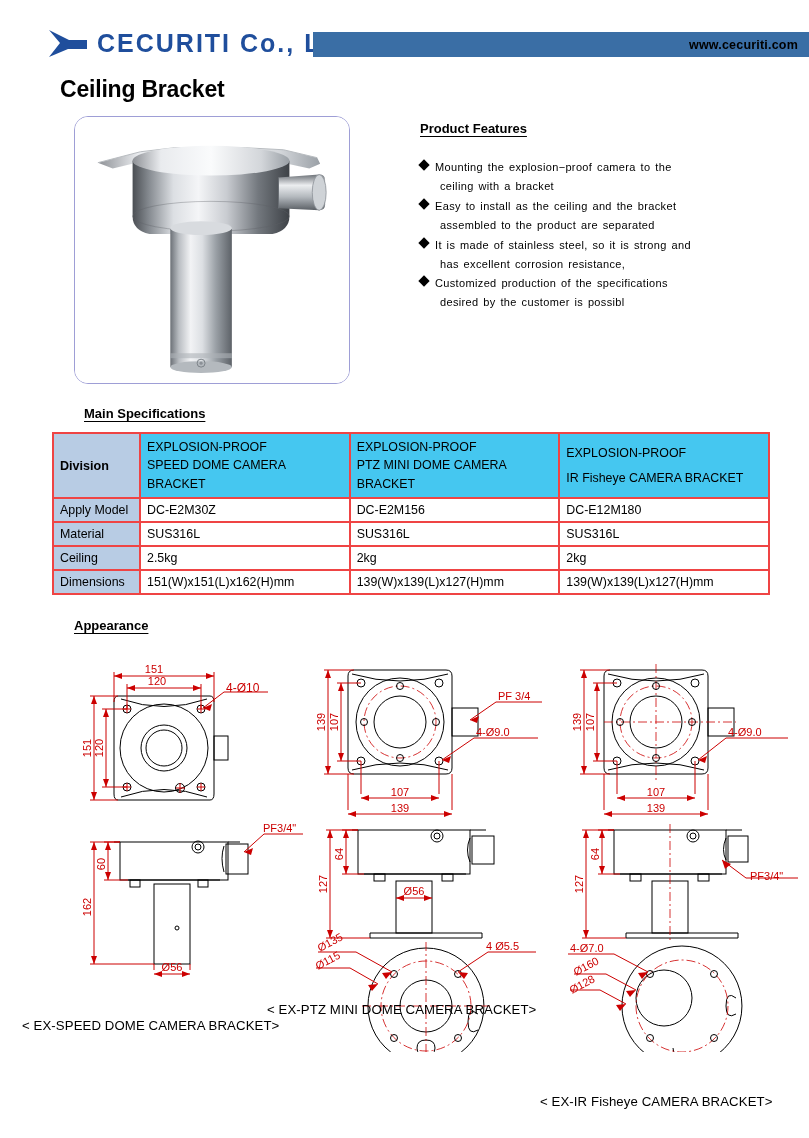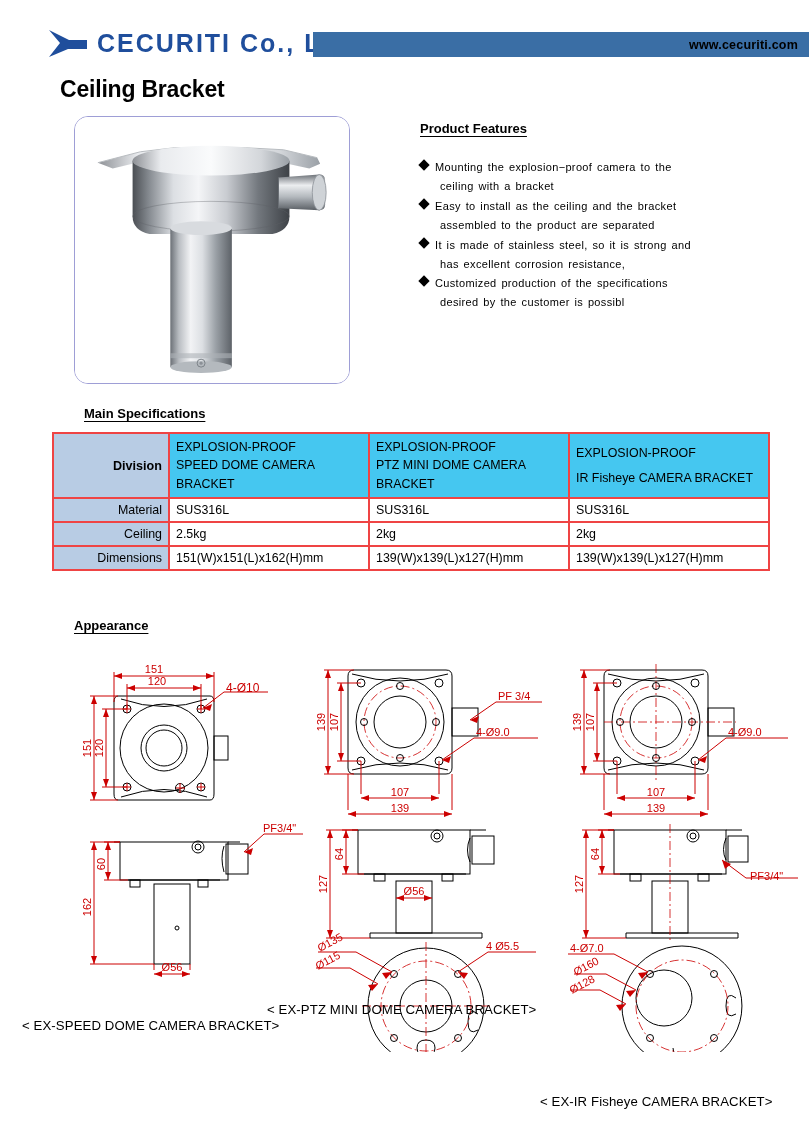--- a/index.html
+++ b/index.html
@@ -79,22 +79,22 @@
     border-collapse: collapse;
     table-layout: fixed;
   }
   table.spec td {
     border: 2px solid #ef4444;
     font-size: 12.4px;
     padding: 4px 6px;
     vertical-align: middle;
   }
   td.rowhead {
-    background: #b8cce4; text-align: right; font-size: 12.4px;
-    width: 116px; padding: 4px 2px;
+    background: #b8cce4; text-align: left; font-size: 12.4px;
+    width: 87px; padding: 4px 2px;
   }
   td.rowhead.div-head { font-weight: 700; font-size: 12.6px; }
   td.colhead {
     background: #45c7f0; line-height: 1.48; padding: 7px 8px;
     font-size: 12.8px;
   }
   td.colhead .ln { display:block; }
   td.val { padding-left: 8px; background:#fff; }
 
   
@@ -235,20 +235,26 @@
           <span class="ln">BRACKET</span>
         </td>
         <td class="colhead">
           <span class="ln">EXPLOSION-PROOF</span>
           <span class="ln" style="height:6px">&nbsp;</span>
           <span class="ln">IR Fisheye CAMERA BRACKET</span>
         </td>
       </tr>
 
       <tr>
+        <td class="rowhead">Apply Model</td>
+        <td class="val">DC-E2M30Z</td>
+        <td class="val">DC-E2M156</td>
+        <td class="val">DC-E12M180</td>
+      </tr>
+      <tr>
         <td class="rowhead">Material</td>
         <td class="val">SUS316L</td>
         <td class="val">SUS316L</td>
         <td class="val">SUS316L</td>
       </tr>
       <tr>
         <td class="rowhead">Ceiling</td>
         <td class="val">2.5kg</td>
         <td class="val">2kg</td>
         <td class="val">2kg</td>

